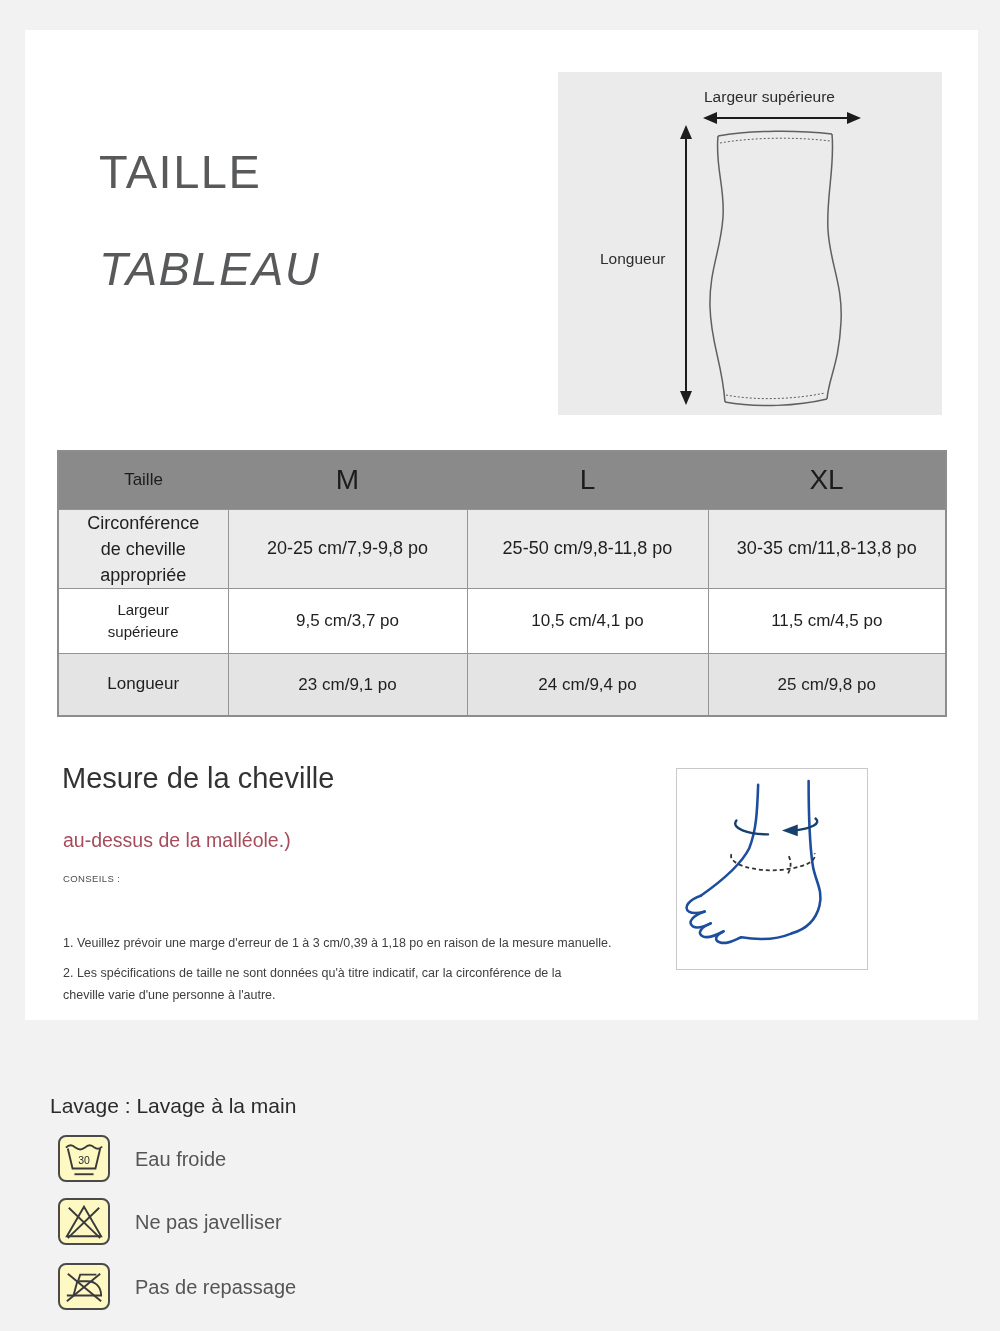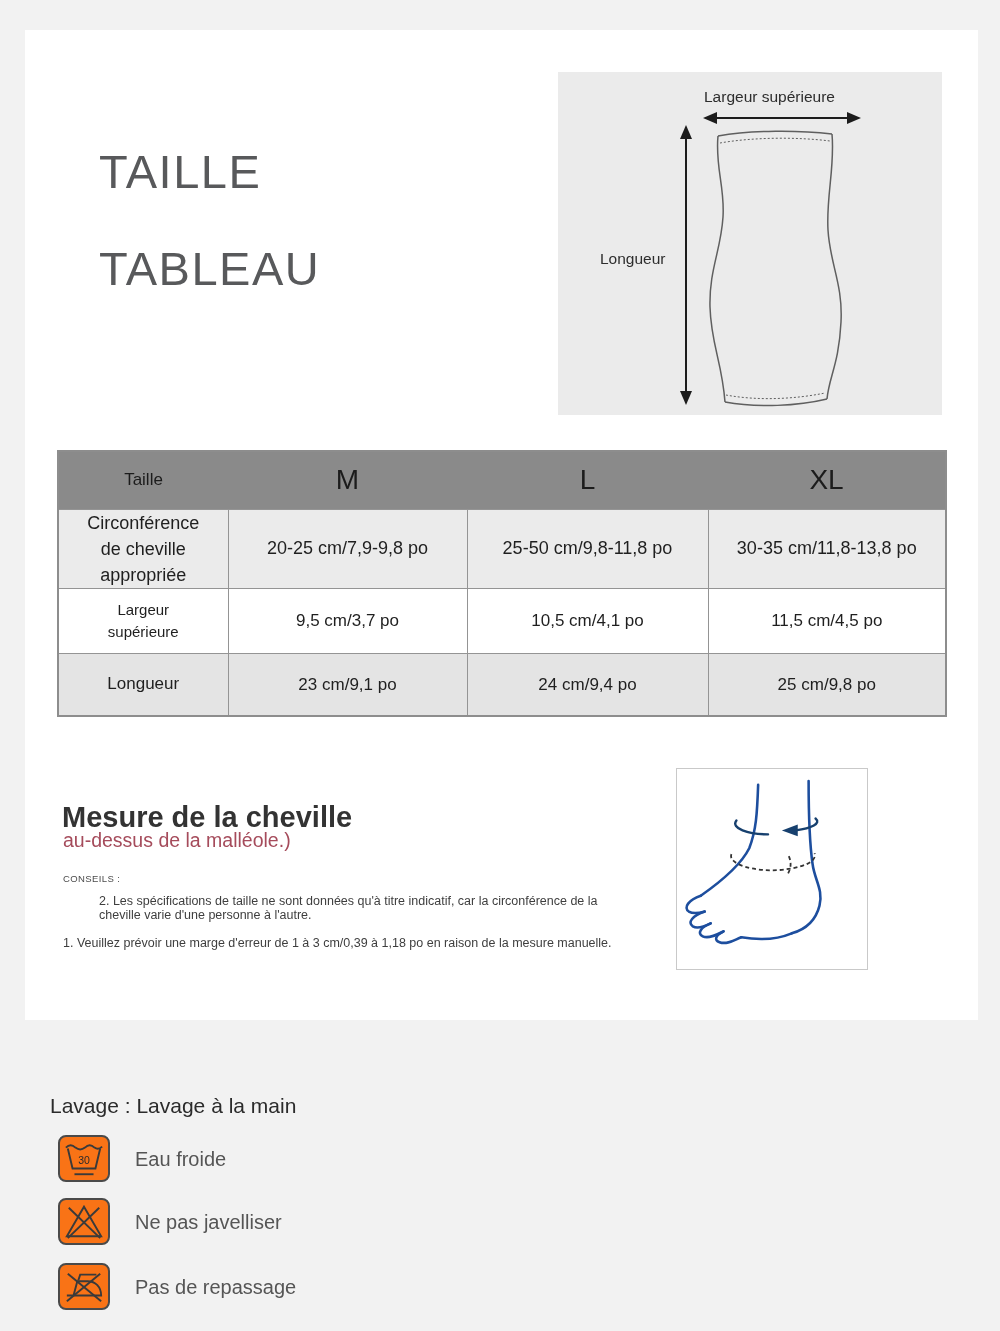--- a/index.html
+++ b/index.html
@@ -16,21 +16,21 @@
     position: absolute; left: 25px; top: 30px;
     width: 953px; height: 990px;
     background: #ffffff;
   }
   
   .page-title {
     position: absolute; left: 74px; top: 118px;
     color: #58595b; font-size: 47px; letter-spacing: 1.5px;
     font-weight: 400; line-height: 1;
   }
-  .page-title .line2 { margin-top: 50px; }
+  .page-title .line2 { margin-top: 50px; font-style: italic; }
   
   .diagram-panel {
     position: absolute; left: 533px; top: 42px;
     width: 384px; height: 343px;
     background: #ebebeb;
   }
   .diagram-panel .top-label {
     position: absolute; left: 146px; top: 16px;
     font-size: 15.5px; color: #2d2d2d; white-space: nowrap;
   }
@@ -62,62 +62,62 @@
     color: #1f1f1f;
   }
   .size-table tr.r0 td { background: #ebebeb; height: 67px; font-size: 18px; }
   .size-table tr.r1 td { background: #ffffff; height: 65px; font-size: 17px; }
   .size-table tr.r2 td { background: #e4e4e4; height: 63px; font-size: 17px; }
   .size-table td.row-label { font-size: 16px; padding: 0 27px; line-height: 1.45; }
   .size-table tr.r1 td.row-label { font-size: 15px; }
   
   .measure-title {
     position: absolute; left: 37px; top: 732px;
-    font-size: 29px; font-weight: 700; color: #333; margin-top: 39px;
+    font-size: 29px; font-weight: 400; color: #333;
   }
   .measure-sub1 {
     position: absolute; left: 38px; top: 776px;
     font-size: 15.5px; color: #a54b5b; white-space: nowrap;
   }
   .measure-sub2 {
     position: absolute; left: 38px; top: 799px;
     font-size: 19.5px; color: #a54b5b; white-space: nowrap;
   }
   .tips-label {
     position: absolute; left: 38px; top: 843px;
     font-size: 9.5px; color: #4c4c4c; letter-spacing: 0.4px;
   }
   .tip1 {
     position: absolute; left: 38px; top: 858px;
     font-size: 12.5px; color: #3e3e3e; white-space: nowrap; margin-top: 48px;
   }
   .tip2 {
-    position: absolute; left: 38px; top: 864px;
+    position: absolute; left: 38px; top: 932px;
     font-size: 12.5px; color: #3e3e3e;
-    max-width: 505px; line-height: 14px; margin-left: 36px;
+    max-width: 505px; line-height: 22px;
   }
   .foot-box {
     position: absolute; left: 651px; top: 738px;
     width: 192px; height: 202px;
     background: #ffffff; border: 1px solid #c9c9c9;
   }
   
   .wash-title {
     position: absolute; left: 50px; top: 1094px;
     font-size: 21px; color: #2b2b2b; font-weight: 400;
   }
   .wash-row { position: absolute; left: 58px; height: 48px; }
   .wash-row.w0 { top: 1135px; }
   .wash-row.w1 { top: 1198px; }
   .wash-row.w2 { top: 1263px; }
   .wash-icon-box {
     position: absolute; left: 0; top: 0;
     width: 52px; height: 47px;
     border: 2px solid #4a4a4a; border-radius: 8px;
-    background: #f97316;
+    background: #fef9c3;
     display: flex; align-items: center; justify-content: center;
   }
   .wash-label {
     position: absolute; left: 77px; top: 13px;
     font-size: 20px; color: #555; white-space: nowrap;
   }
 </style>
 </head>
 <body>
 

